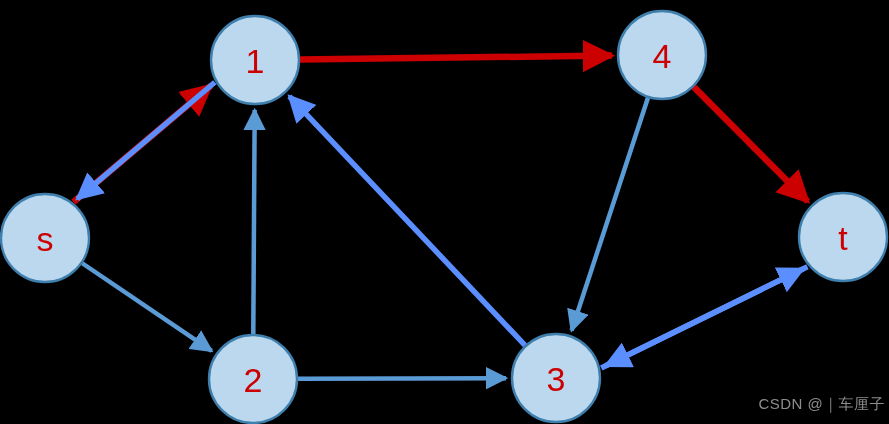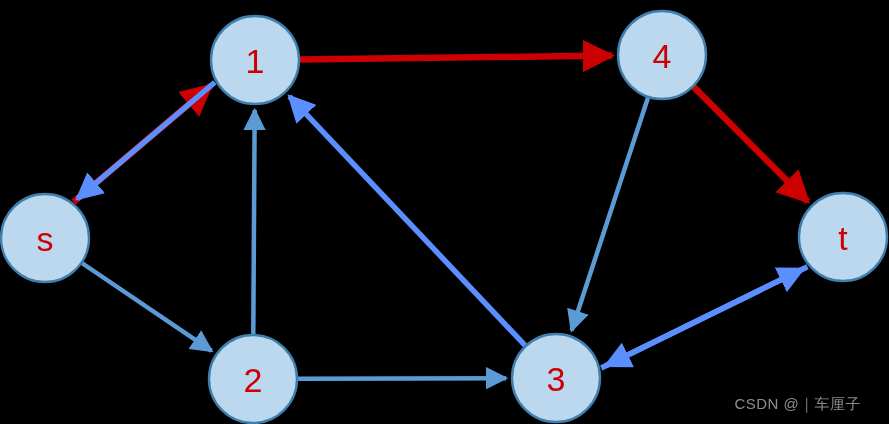--- a/index.html
+++ b/index.html
@@ -31,21 +31,21 @@
   .node-label {
     fill: #cc0000;
     font-family: "Liberation Sans", sans-serif;
     font-size: 34px;
     text-anchor: middle;
     dominant-baseline: central;
     user-select: none;
   }
   .watermark {
     position: absolute;
-    right: 28px;
+    right: 4px;
     bottom: 10px;
     color: #8d8d8d;
     font-size: 15px;
     font-family: "Liberation Sans", sans-serif;
     letter-spacing: 0.5px;
     white-space: nowrap;
     user-select: none;
   }
 </style>
 </head>

